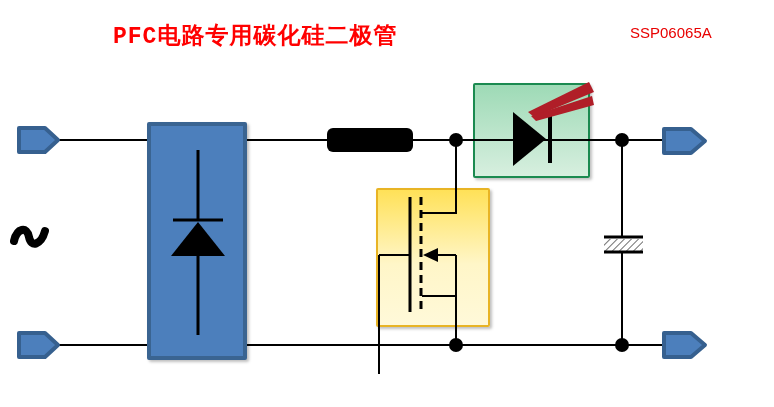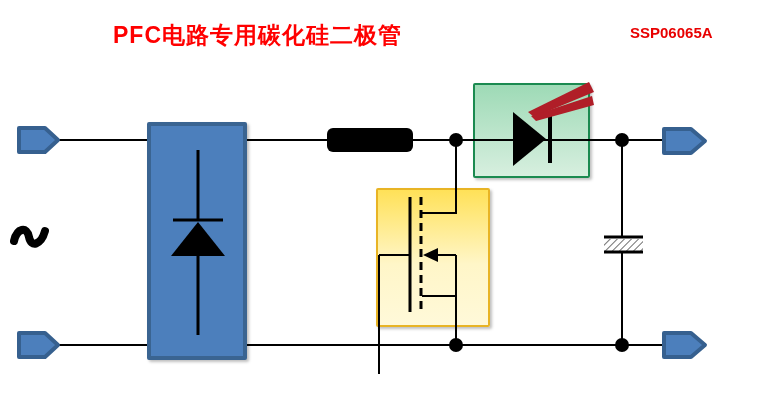--- a/index.html
+++ b/index.html
@@ -21,28 +21,28 @@
     --background:#FFFFFF;
   }
   html,body{margin:0;padding:0;}
   body{background:#fff;font-family:"Liberation Sans",sans-serif;}
   .canvas{
     position:relative;width:774px;height:407px;background:var(--background);
     overflow:hidden;
   }
   .title{
     position:absolute;left:113px;top:20px;
-    font-family:Liberation Sans, sans-serif;
+    font-family:Liberation Mono, monospace;
     font-weight:bold;font-size:23px;letter-spacing:1px;
     color:var(--title-red);white-space:nowrap;
   }
   .parts{
     position:absolute;left:630px;top:22px;
     font-family:"Liberation Sans",sans-serif;
-    font-weight:bold;font-size:15px;line-height:22px;
+    font-weight:normal;font-size:15px;line-height:22px;
     color:var(--parts-red);white-space:nowrap;
   }
   .box{position:absolute;box-sizing:border-box;border-radius:2px;}
   .box.rectifier{
     left:147px;top:122px;width:100px;height:238px;
     background:var(--rectifier-blue);
     border:4px solid var(--rectifier-border);
     box-shadow:2px 2px 3px rgba(0,0,0,0.25);
   }
   .box.mosfet{

